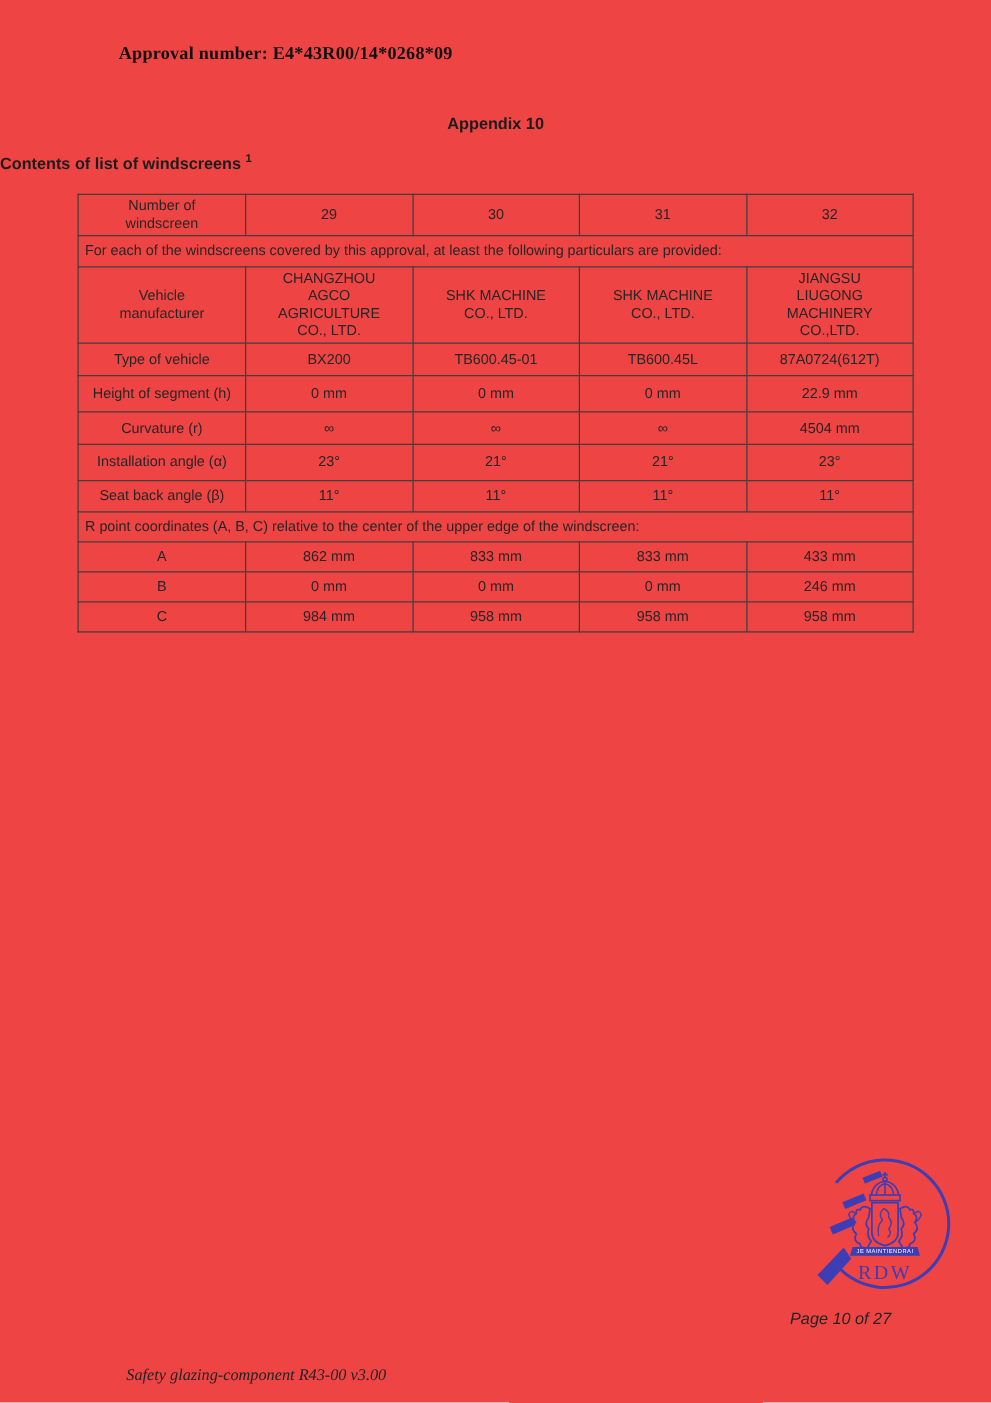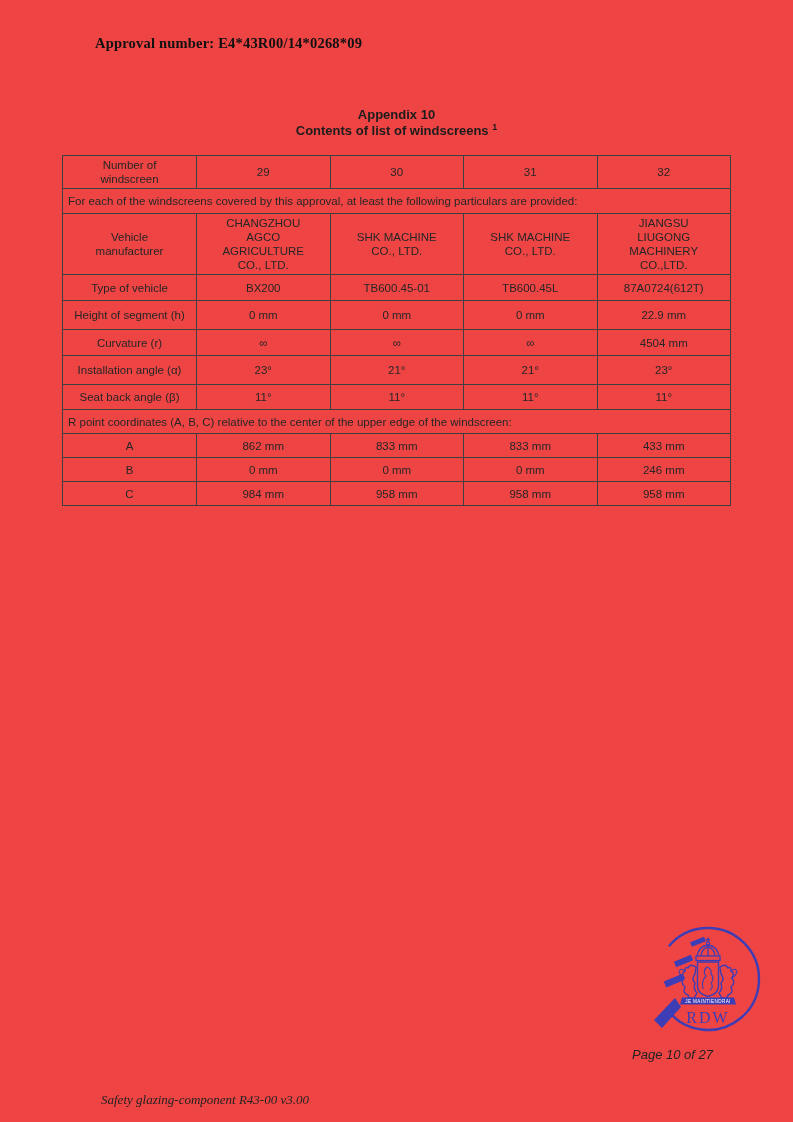--- a/index.html
+++ b/index.html
@@ -12,25 +12,25 @@
     overflow:hidden;
   }
   .approval{
     position:absolute;left:95px;top:35px;
     font-family:"Liberation Serif", serif;
     font-weight:bold;font-size:14.5px;color:#111;
     letter-spacing:.2px;
   }
   .appendix{
     position:absolute;top:91px;left:0;width:100%;
-    text-align:center;font-weight:bold;font-size:13px;color:#1c1c1c;margin-top:16px;
+    text-align:center;font-weight:bold;font-size:13px;color:#1c1c1c;
   }
   .contents-title{
     position:absolute;top:123px;left:0;width:100%;
-    text-align:center;font-weight:bold;font-size:13px;color:#1c1c1c;
+    text-align:left;font-weight:bold;font-size:13px;color:#1c1c1c;
   }
   .contents-title sup{font-size:9px;vertical-align:super;line-height:0;}
   table.ws{
     position:absolute;left:62px;top:155px;
     width:668px;border-collapse:collapse;table-layout:fixed;
     font-size:11.5px;color:#262626;line-height:1.22;
   }
   table.ws td{
     border:1px solid #3f3f3f;
     text-align:center;vertical-align:middle;

